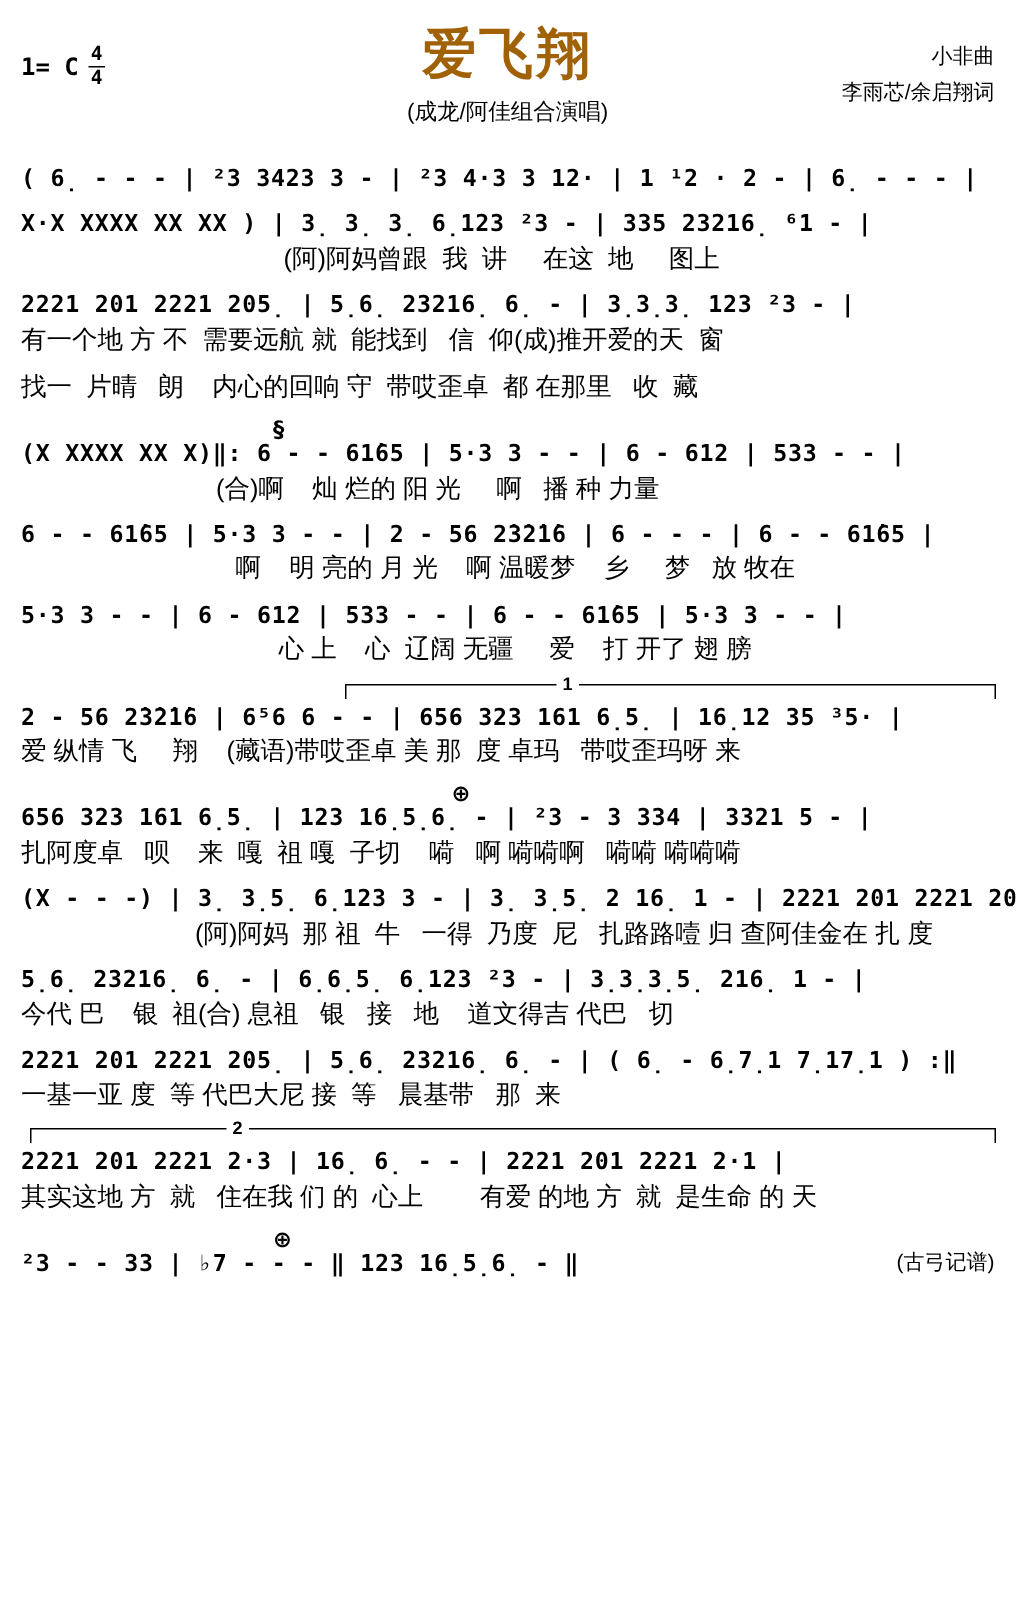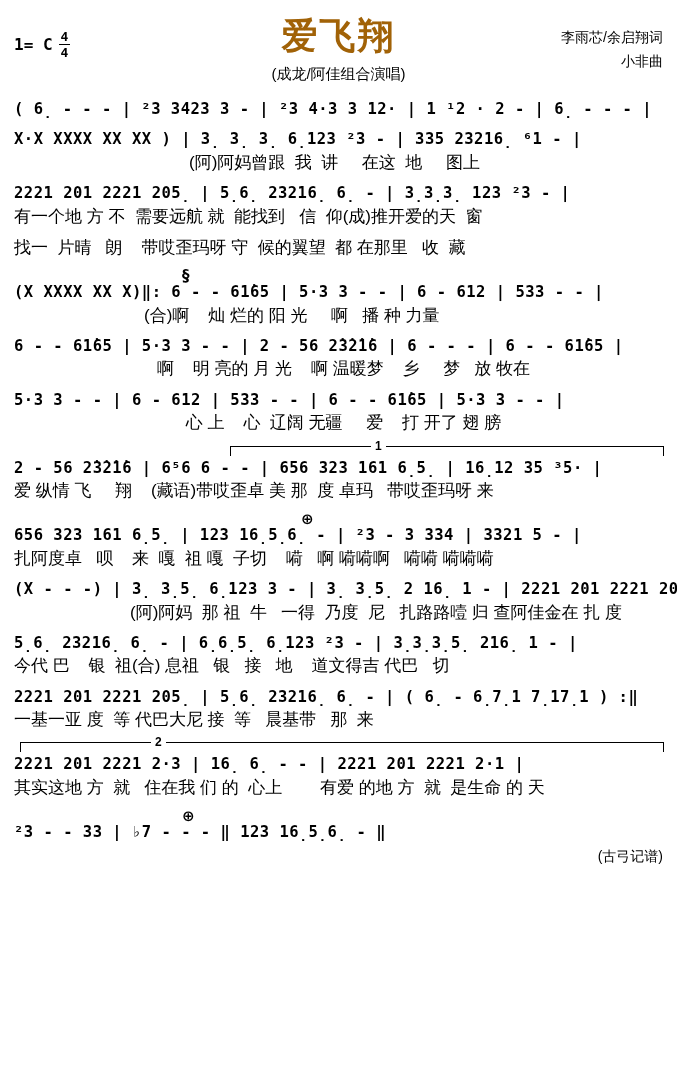--- a/index.html
+++ b/index.html
@@ -3,21 +3,21 @@
 <meta charset="utf-8">
 <style>
   html,body { margin:0; padding:0; background:#ffffff; }
   body {
     width:677px; height:1076px; overflow:hidden;
     font-family:"Liberation Sans", sans-serif; color:#000;
   }
   .sheet { padding:12px 14px 0 14px; position:relative; }
 
   
-  .header { display:flex; align-items:flex-start; margin-bottom:16px; }
+  .header { display:flex; align-items:flex-start; margin-bottom:26px; }
   .keysig { width:150px; display:flex; align-items:center; gap:6px; padding-top:18px;
             font-family:"DejaVu Sans Mono", monospace; font-weight:bold; font-size:16px; }
   .timesig { display:inline-flex; flex-direction:column; align-items:center; line-height:1;
              font-size:13px; font-weight:bold; }
   .timesig .upper { border-bottom:1.5px solid #000; padding:0 2px 1px 2px; }
   .timesig .lower { padding-top:1px; }
   .titleblock { flex:1; text-align:center; }
   .title { font-size:36px; font-weight:bold; color:#a16207; letter-spacing:2px; }
   .subtitle { font-size:15px; margin-top:4px; }
   .credits { width:150px; text-align:right; font-size:14px; line-height:1.7; padding-top:14px; }
@@ -44,21 +44,21 @@
 
   
   .s5-segno  { left:168px; }
   .s8-volta  { left:216px; width:432px; }
   .s8-volta .vlabel { left:140px; }
   .s9-coda   { left:287px; }
   .s13-volta { left:6px; width:642px; }
   .s13-volta .vlabel { left:130px; }
   .s14-coda  { left:168px; }
 
-  .endnote { position:absolute; right:0; top:14px; font-size:14px;margin-top:25px; }
+  .endnote { position:absolute; right:0; top:14px; font-size:14px; }
 
   .ly-ind-175 { padding-left:175px; }
   .ly-ind-130 { padding-left:130px; }
   .ly-ind-75  { padding-left:75px;text-align:center; }
   .ly-ind-10  { padding-left:10px;text-align:center; }
 </style>
 </head>
 <body>
 
 <div class="sheet">
@@ -69,41 +69,41 @@
       <span class="timesig">
         <span class="upper">4</span>
         <span class="lower">4</span>
       </span>
     </div>
     <div class="titleblock">
       <div class="title">爱飞翔</div>
       <div class="subtitle">(成龙/阿佳组合演唱)</div>
     </div>
     <div class="credits">
+      <div>小非曲</div>
       <div>李雨芯/余启翔词</div>
-      <div>小非曲</div>
     </div>
   </div>
 
   <div class="system">
     <div class="notes">( 6̣ - - - | ²3 3423 3 - | ²3 4·3 3 12· | 1 ¹2 · 2 - | 6̣ - - - |</div>
   </div>
 
   <div class="system">
     <div class="notes">X·X XXXX XX XX ) | 3̣ 3̣ 3̣ 6̣123 ²3 - | 335 23216̣ ⁶1 - |</div>
     <div class="lyrics ly-ind-175">(阿)阿妈曾跟  我  讲     在这  地     图上</div>
   </div>
 
   <div class="system">
     <div class="notes">2221 201 2221 205̣ | 5̣6̣ 23216̣ 6̣ - | 3̣3̣3̣ 123 ²3 - |</div>
     <div class="lyrics">有一个地 方 不  需要远航 就  能找到   信  仰(成)推开爱的天  窗</div>
   </div>
 
   <div class="system">
-    <div class="lyrics">找一  片晴   朗    带哎歪玛呀 守  候的翼望  都 在那里   收  藏</div>
+    <div class="lyrics">找一  片晴   朗    内心的回响 守  带哎歪卓  都 在那里   收  藏</div>
   </div>
 
   <div class="system marked">
     <span class="mark segno s5-segno">§</span>
     <div class="notes">(X XXXX XX X)‖: 6 - - 61̇65 | 5·3 3 - - | 6 - 612 | 533 - - |</div>
     <div class="lyrics ly-ind-130">(合)啊    灿 烂的 阳 光     啊   播 种 力量</div>
   </div>
 
   <div class="system">
     <div class="notes">6 - - 61̇65 | 5·3 3 - - | 2 - 56 2̇3̇2̇1̇6 | 6 - - - | 6 - - 61̇65 |</div>

